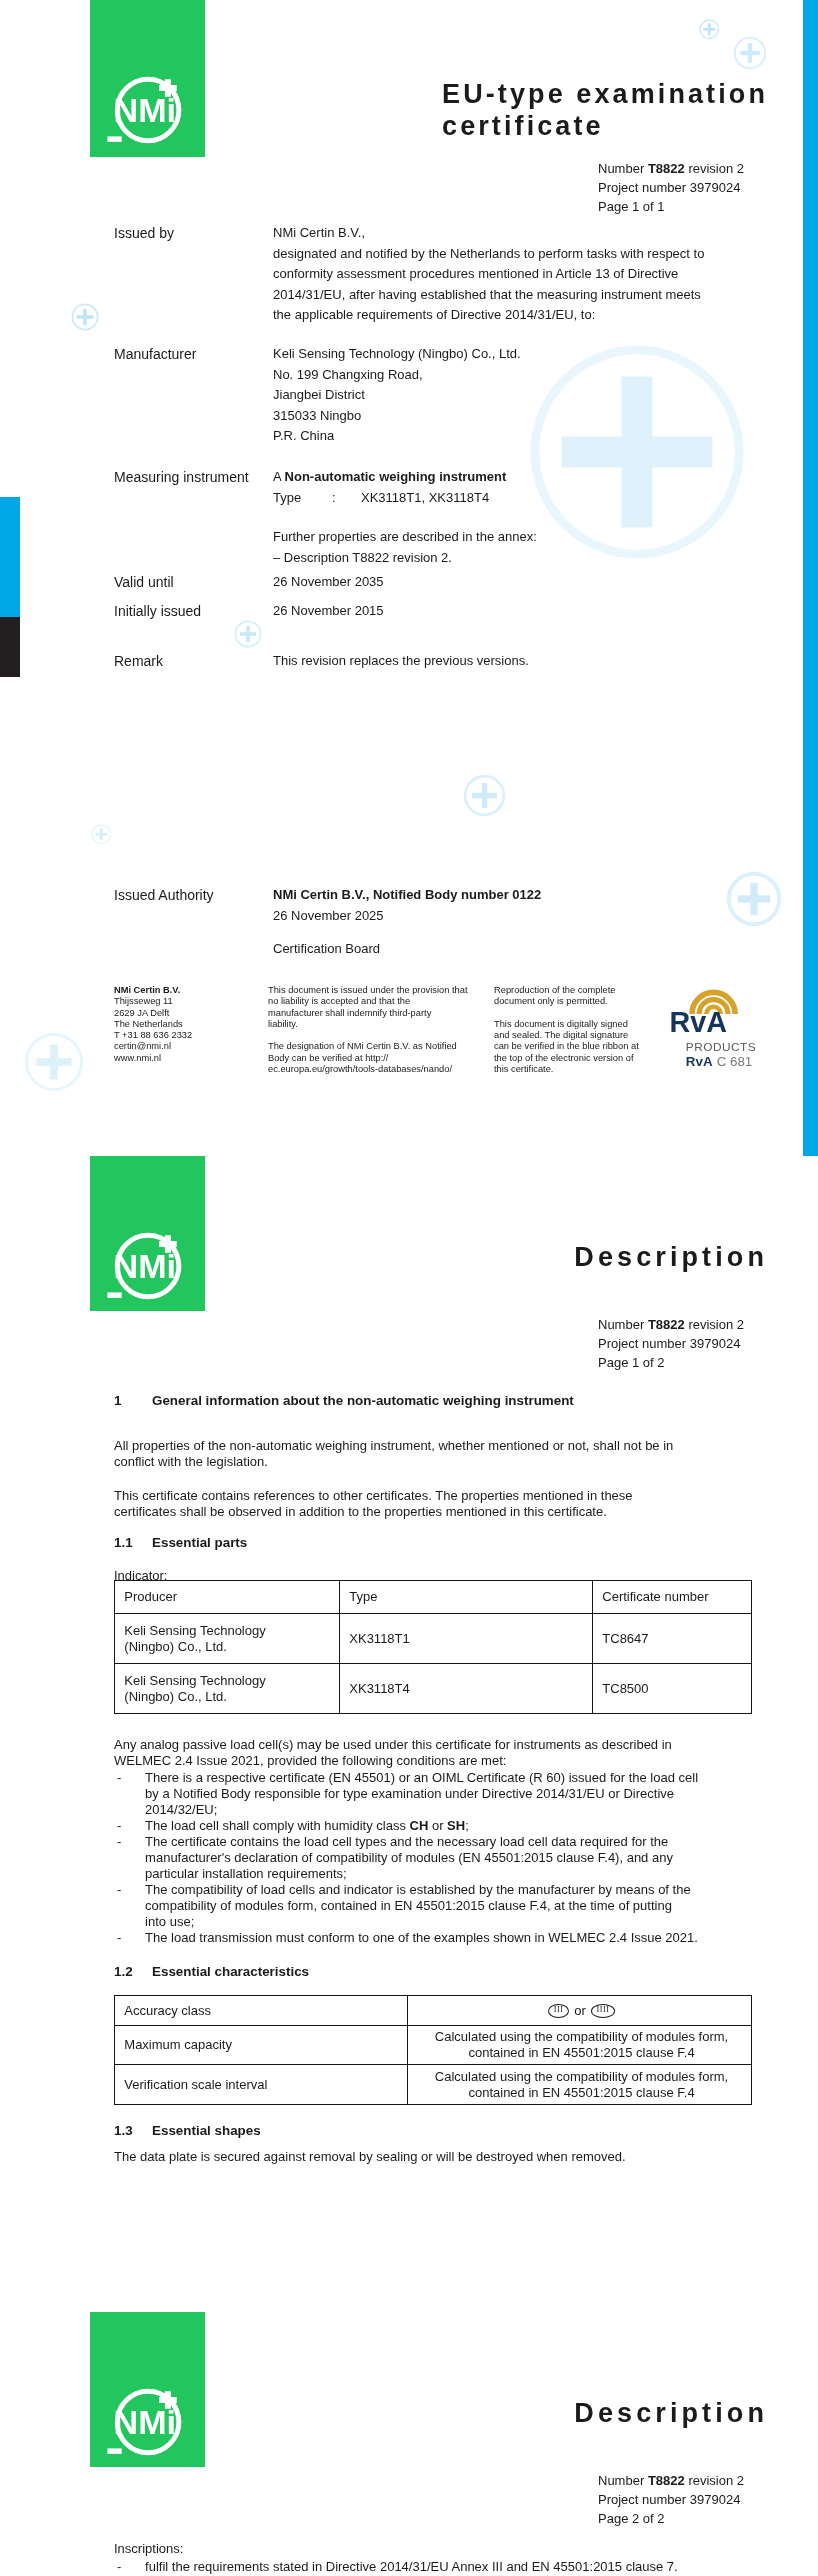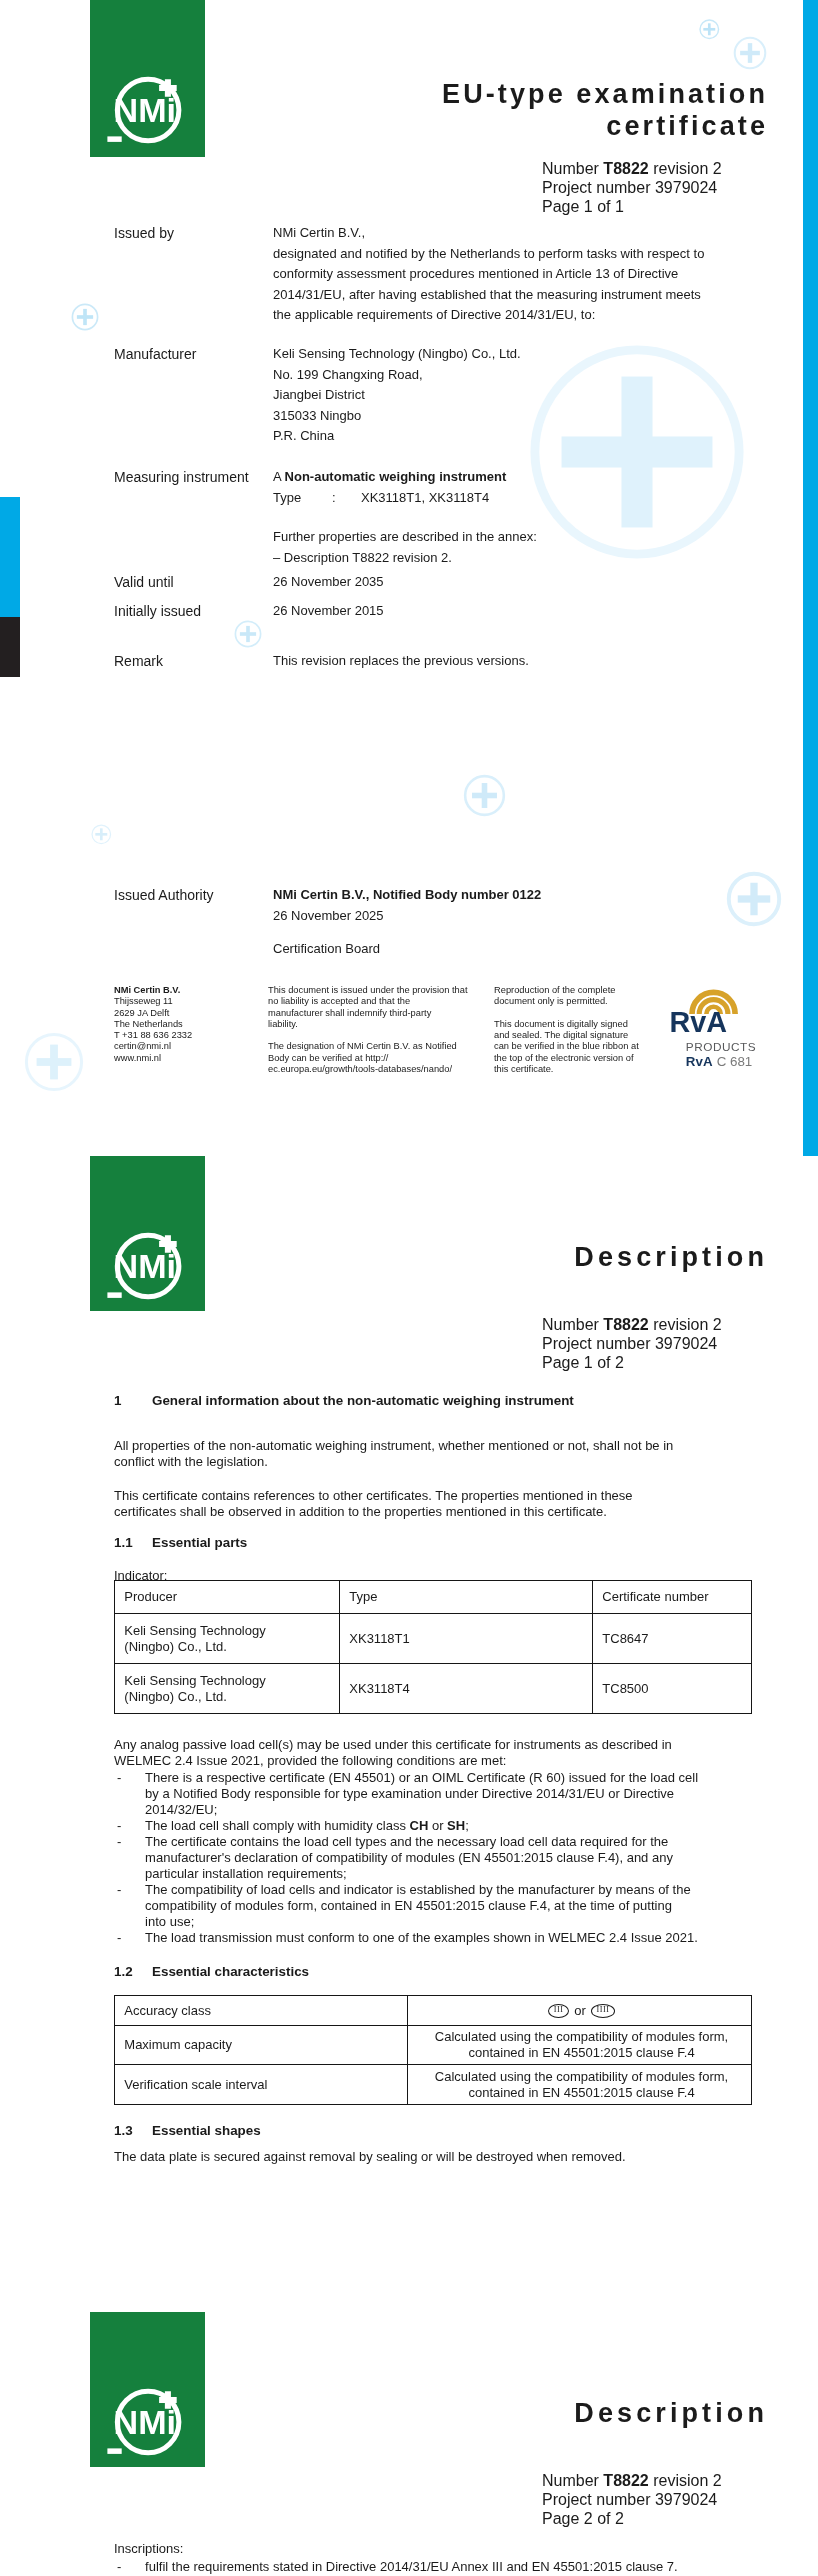--- a/index.html
+++ b/index.html
@@ -5,27 +5,27 @@
   html,body{margin:0;padding:0;background:#ffffff;width:818px}
   body{font-family:"Liberation Sans","DejaVu Sans",sans-serif;color:#1b1b1b}
   .page{position:relative;width:818px;height:1156px;overflow:hidden;background:#ffffff}
   .abs{position:absolute}
   .ln{white-space:nowrap}
   .b{font-weight:700}
   .body-lh{font-size:13px;line-height:16px}
   .p1-lh{font-size:13px;line-height:20.6px}
   .label{position:absolute;left:114px;font-size:14px;line-height:20.6px;white-space:nowrap}
   .val{position:absolute;left:273px}
-  .doc-title{position:absolute;right:50px;text-align:right;font-weight:700;font-size:27px;letter-spacing:3.1px;line-height:32px;white-space:nowrap}
-  .meta{position:absolute;left:542px;font-size:16px;line-height:19px}
+  .doc-title{position:absolute;right:50px;text-align:left;font-weight:700;font-size:27px;letter-spacing:3.1px;line-height:32px;white-space:nowrap}
+  .meta{position:absolute;left:598px;font-size:13px;line-height:19px}
   .h{position:absolute;left:114px;font-weight:700;font-size:13.4px;white-space:nowrap}
   .h .num{display:inline-block;width:38px}
   .small{font-size:9.3px;line-height:11.3px}
   .gap{height:11.3px}
-  .logo-box{position:absolute;left:90px;width:115px;background:#15803d}
+  .logo-box{position:absolute;left:90px;width:115px;background:#22c55e}
   .nmi-svg{position:absolute;left:13px;top:66px;width:88px;height:88px}
   .strip-right{position:absolute;left:803px;top:0;width:15px;height:1156px;background:#00A9E6}
   .block-cyan{position:absolute;left:0;top:497px;width:20px;height:120px;background:#00A9E6}
   .block-black{position:absolute;left:0;top:617px;width:20px;height:60px;background:#231F20}
   .pc{position:absolute}
   .bullets{position:absolute;left:114px}
   .bullet{display:flex}
   .dash{flex:none;width:28px;padding-left:3.1px}
   .tbl{position:absolute;border-collapse:collapse;table-layout:fixed;font-size:13px;line-height:16px;color:#1b1b1b}
   .tbl td{border:1px solid #161616;padding:0 5.2px 0 9.3px;vertical-align:middle;overflow:hidden}

